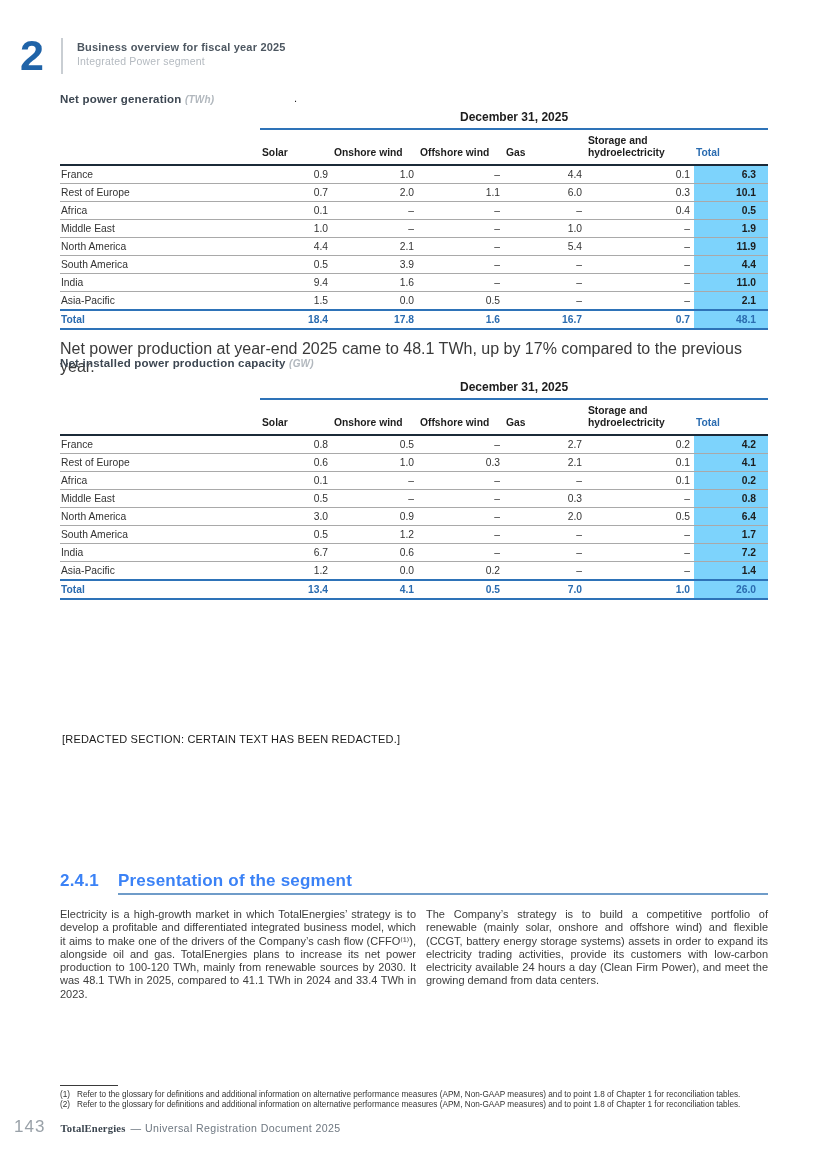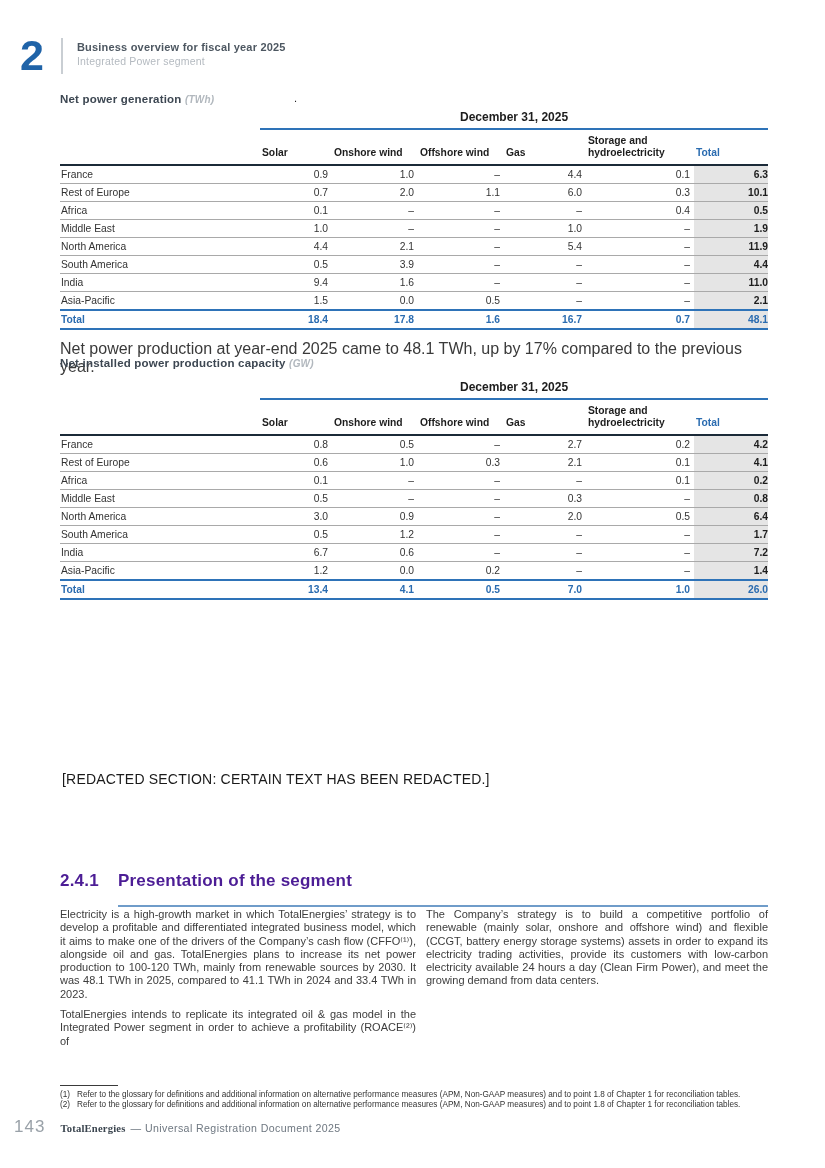--- a/index.html
+++ b/index.html
@@ -26,35 +26,35 @@
   .tbl col.c-lbl{width:200px}.tbl col.c1{width:72px}.tbl col.c2{width:86px}
   .tbl col.c3{width:86px}.tbl col.c4{width:82px}.tbl col.c5{width:108px}.tbl col.c6{width:74px}
   .tbl th.spacer{border:none;}
   .tbl th.period{text-align:center;font-weight:bold;color:#1d1d1d;font-size:12px;
                  padding:0 0 4px 0;border-bottom:2px solid #2e73b8;}
   .tbl .cols-row th{text-align:left;font-weight:bold;color:#1d1d1d;vertical-align:bottom;
                     padding:5px 4px 5px 2px;border-bottom:2px solid #1b2a38;font-size:10.3px;line-height:12px;}
   .tbl .cols-row th.total-h{color:#2b6cb0;}
   .tbl tbody td{text-align:right;padding:3px 4px 3px 2px;border-bottom:1px solid #a9a9a9;height:11px;}
   .tbl tbody td.lbl{text-align:left;padding-left:1px;}
-  .tbl tbody td.total-c{background:#e5e5e5;font-weight:bold;color:#1d1d1d;padding-right:0;}
+  .tbl tbody td.total-c{background:#7dd3fc;font-weight:bold;color:#1d1d1d;padding-right:12px;}
   .tbl tr.total-row td{color:#2b6cb0;font-weight:bold;border-top:2px solid #2e73b8;border-bottom:2px solid #2e73b8;}
   .tbl tr.total-row td.total-c{color:#2b6cb0;}
 
   
   .note{position:absolute;left:60px;top:340px;width:708px;font-size:16px;color:#3a3a3a;}
 
   
-  .redacted{position:absolute;left:62px;top:771px;font-size:14px;color:#1a1a1a;letter-spacing:.2px;}
+  .redacted{position:absolute;left:62px;top:733px;font-size:11px;color:#1a1a1a;letter-spacing:.2px;}
 
   
   .sec{position:absolute;left:60px;top:871px;width:708px;display:flex;
-       font-size:17px;font-weight:bold;color:#4c1d95;letter-spacing:.2px;}
+       font-size:17px;font-weight:bold;color:#3b82f6;letter-spacing:.2px;}
   .sec-num{width:58px;flex-shrink:0;}
-  .sec-title{flex:1;border-bottom:2px solid #6f9cc9;padding-bottom:14px;}
+  .sec-title{flex:1;border-bottom:2px solid #6f9cc9;padding-bottom:2px;}
 
   
   .textcols{position:absolute;left:60px;top:908px;width:708px;display:flex;gap:10px;}
   .coltxt{width:356px;}
   .coltxt.right{width:342px;}
   .coltxt p{font-size:11px;line-height:13.3px;text-align:justify;color:#3c3c3c;margin:0 0 7px 0;}
 
   
   .fnrule{position:absolute;left:60px;top:1085px;width:58px;border-top:1.5px solid #3a3a3a;}
   .footnotes{position:absolute;left:60px;top:1090px;width:714px;font-size:8.2px;color:#333;}
@@ -317,21 +317,20 @@
   <div class="redacted">[REDACTED SECTION: CERTAIN TEXT HAS BEEN REDACTED.]</div>
 
   <div class="sec">
     <div class="sec-num">2.4.1</div>
     <div class="sec-title">Presentation of the segment</div>
   </div>
 
   <div class="textcols">
     <div class="coltxt">
       <p>Electricity is a high-growth market in which TotalEnergies’ strategy is to develop a profitable and differentiated integrated business model, which it aims to make one of the drivers of the Company’s cash flow (CFFO⁽¹⁾), alongside oil and gas. TotalEnergies plans to increase its net power production to 100-120 TWh, mainly from renewable sources by 2030. It was 48.1 TWh in 2025, compared to 41.1 TWh in 2024 and 33.4 TWh in 2023.</p>
-      <p>TotalEnergies intends to replicate its integrated oil &amp; gas model in the Integrated Power segment in order to achieve a profitability (ROACE⁽²⁾) of</p>
     </div>
     <div class="coltxt right">
       <p>The Company’s strategy is to build a competitive portfolio of renewable (mainly solar, onshore and offshore wind) and flexible (CCGT, battery energy storage systems) assets in order to expand its electricity trading activities, provide its customers with low-carbon electricity available 24 hours a day (Clean Firm Power), and meet the growing demand from data centers.</p>
     </div>
   </div>
 
   <div class="fnrule"></div>
   <div class="footnotes">
     <div class="fn">
       <span class="fn-m">(1)</span>

